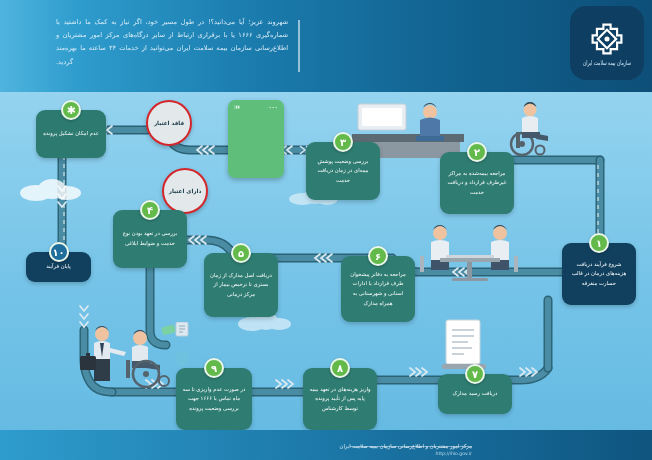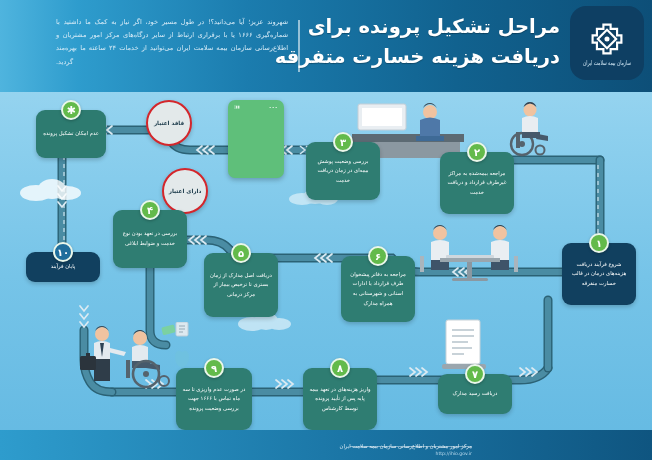--- a/index.html
+++ b/index.html
@@ -134,24 +134,20 @@
       <svg class="mark" viewBox="0 0 100 100">
         <g fill="none" stroke="#ffffff" stroke-width="6">
           <path d="M22 22 H40 V10 H60 V22 H78 V40 H90 V60 H78 V78 H60 V90 H40 V78 H22 V60 H10 V40 H22 Z"></path>
           <path d="M32 32 H68 V68 H32 Z" transform="rotate(45 50 50)"></path>
         </g>
         <circle cx="50" cy="50" r="7" fill="#ffffff"></circle>
       </svg>
       <div class="logo-cap">سازمان بیمه سلامت ایران</div>
     </div>
 
-    <div class="hdr-title">
-      <span>مراحل تشکیل پرونده برای</span>
-      <span>دریافت هزینه خسارت متفرقه</span>
-    </div>
 
     <div class="hdr-rule"></div>
 
     <div class="hdr-body">شهروند عزیز؛ آیا می‌دانید؟! در طول مسیر خود، اگر نیاز به کمک ما داشتید با شماره‌گیری ۱۶۶۶ یا با برقراری ارتباط از سایر درگاه‌های مرکز امور مشتریان و اطلاع‌رسانی سازمان بیمه سلامت ایران می‌توانید از خدمات ۲۴ ساعته ما بهره‌مند گردید.</div>
   </div>
 
   <svg class="roads" viewBox="0 0 652 460">
     <defs>
       <style>
         .rd  { fill:none; stroke:#2b6275; stroke-width:9; stroke-linecap:round; }
@@ -361,21 +357,21 @@
   <div class="node teal" style="left:303px; top:368px; width:74px; height:62px;">
     <div class="badge-num">۸</div>
     <span class="txt">واریز هزینه‌های در تعهد بیمه پایه پس از تأیید پرونده توسط کارشناس</span>
   </div>
 
   <div class="node teal" style="left:176px; top:368px; width:76px; height:62px;">
     <div class="badge-num">۹</div>
     <span class="txt">در صورت عدم واریزی تا سه ماه تماس با ۱۶۶۶ جهت بررسی وضعیت پرونده</span>
   </div>
 
-  <div class="node navy" style="left:26px; top:252px; width:74px; height:30px;">
+  <div class="node navy" style="left:26px; top:252px; width:65px; height:30px;">
     <div class="badge-num dark">۱۰</div>
     <span class="txt">پایان فرآیند</span>
   </div>
 
   <div class="node teal2" style="left:36px; top:110px; width:70px; height:48px;">
     <div class="badge-num star">✱</div>
     <span class="txt">عدم امکان تشکیل پرونده</span>
   </div>
 
   <div class="footer">

